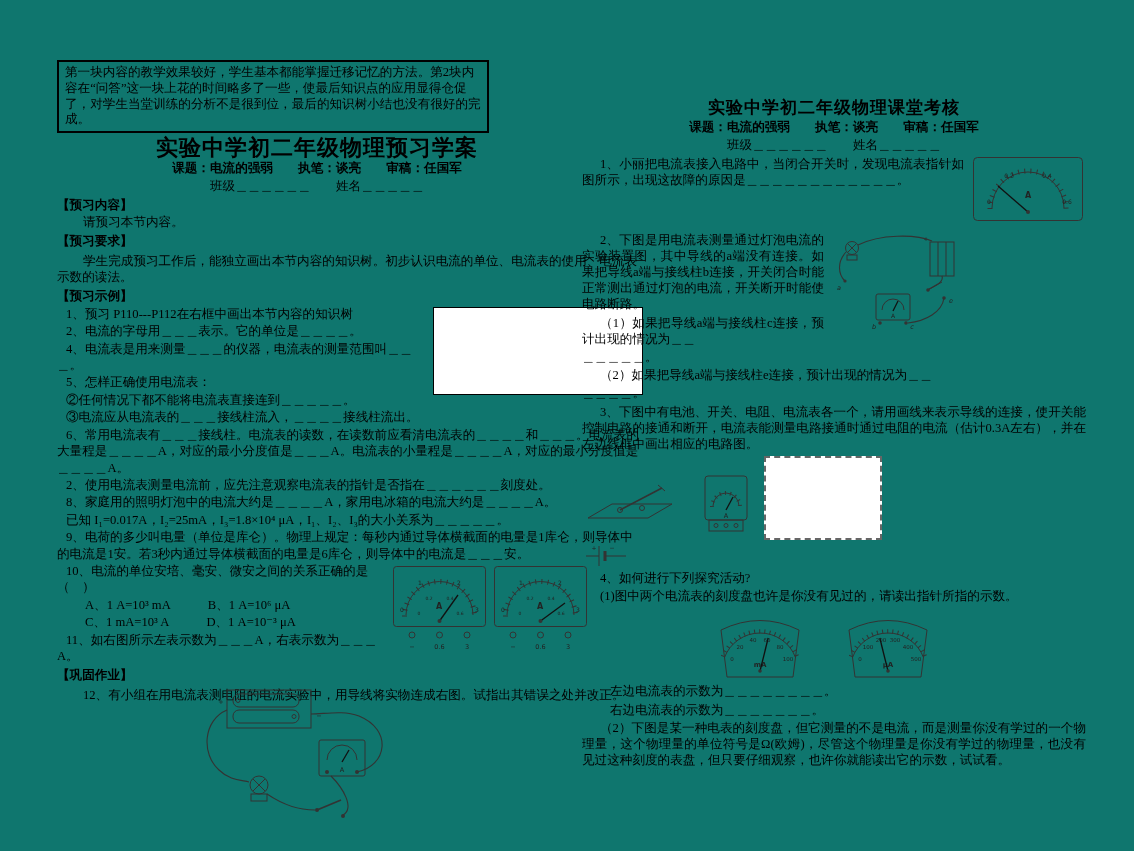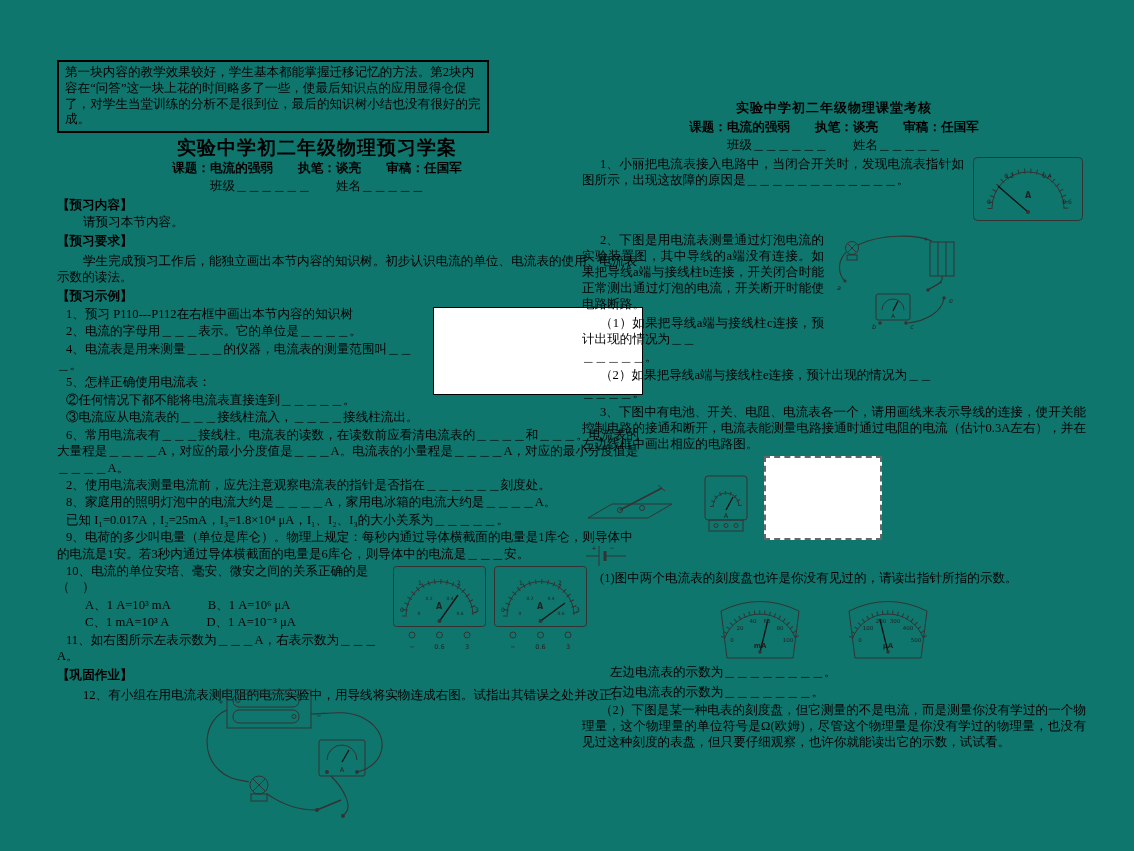--- a/index.html
+++ b/index.html
@@ -1,32 +1,32 @@
 <!DOCTYPE html>
 <html><head>
 <meta charset="utf-8">
 <style>
 *{box-sizing:border-box;margin:0;padding:0}
 body{background:#fff;font-family:"Liberation Serif","DejaVu Serif",serif;color:#000}
 .page{position:relative;width:1134px;height:851px;background:#0f766e;overflow:hidden}
 .left-col{position:absolute;left:57px;top:60px;width:586px;font-size:12.6px;line-height:16.4px}
 .right-col{position:absolute;left:582px;top:100px;width:504px;font-size:12.6px;line-height:16.2px}
 .note-box{width:432px;border:2px solid #000;padding:3px 6px;line-height:15.8px}
-.doc-title{width:520px;text-align:center;font-size:19px;font-weight:700;margin-top:7px;letter-spacing:1px}
+.doc-title{width:520px;text-align:center;font-size:22px;font-weight:700;margin-top:7px;letter-spacing:1px}
 .meta{width:520px;text-align:center;font-weight:700;margin-top:3px}
 .meta2{width:520px;text-align:center;margin-top:2px}
 .heading{font-weight:700;margin-top:3px}
 .body-indent{text-indent:26px}
 .para{text-indent:26px;margin-top:3px}
 .item{text-indent:9px;margin-top:1px}
 .opt{padding-left:28px;margin-top:1px}
 .kbox{float:right;width:210px;height:88px;border:1px solid #000;margin:2px 0 4px 8px;background:#fff}
 .fl-dials{float:right;width:196px;margin:3px 55px 2px 6px;display:flex;gap:6px}
 .bottom-circuit{position:absolute;left:140px;top:622px}
-.r-title{text-align:center;font-size:13px;font-weight:700;letter-spacing:1px}
+.r-title{text-align:center;font-size:17px;font-weight:700;letter-spacing:1px}
 .r-meta{text-align:center;font-weight:700;margin-top:3px}
 .r-meta2{text-align:center;margin-top:2px}
 p.q{text-indent:18px;margin-top:2px;text-align:justify}
 p.cont{margin-top:2px}
 p.read{margin-top:3px;padding-left:28px}
 .q1{min-height:74px}
 .fl-fig{float:right;margin:2px 2px 2px 8px}
 .q3figs{position:relative;height:112px;margin-top:4px}
 .q3figs .f-switch{position:absolute;left:2px;top:24px}
 .q3figs .f-ammeter{position:absolute;left:118px;top:18px}
@@ -281,20 +281,21 @@
           <line x1="2" y1="14" x2="15" y2="14" class="st"></line>
           <line x1="15" y1="4" x2="15" y2="24" class="st"></line>
           <line x1="21" y1="9" x2="21" y2="19" stroke="#333" stroke-width="3"></line>
           <line x1="21" y1="14" x2="42" y2="14" class="st"></line>
           <text x="10" y="8" class="t6">+</text>
           <text x="28" y="8" class="t6">−</text>
         </svg>
       </div>
     </div>
 
+    <p class="q">4、如何进行下列探究活动?</p>
     <p class="q">(1)图中两个电流表的刻度盘也许是你没有见过的，请读出指针所指的示数。</p>
 
     <div class="q4figs">
       <svg width="84" height="66" viewBox="0 0 84 66">
         <path d="M 9 64 L 3 17 Q 42 -2 81 17 L 75 64 Z" class="st"></path>
         <path d="M 6.3 45 A 38 38 0 0 1 77.7 45" class="st"></path>
         <path d="M 4.8 43.5 A 40 40 0 0 1 79.2 43.5" class="ticks-sm"></path>
         <text x="14" y="48" class="t5">0</text>
         <text x="22" y="36" class="t5">20</text>
         <text x="35" y="29" class="t5">40</text>

